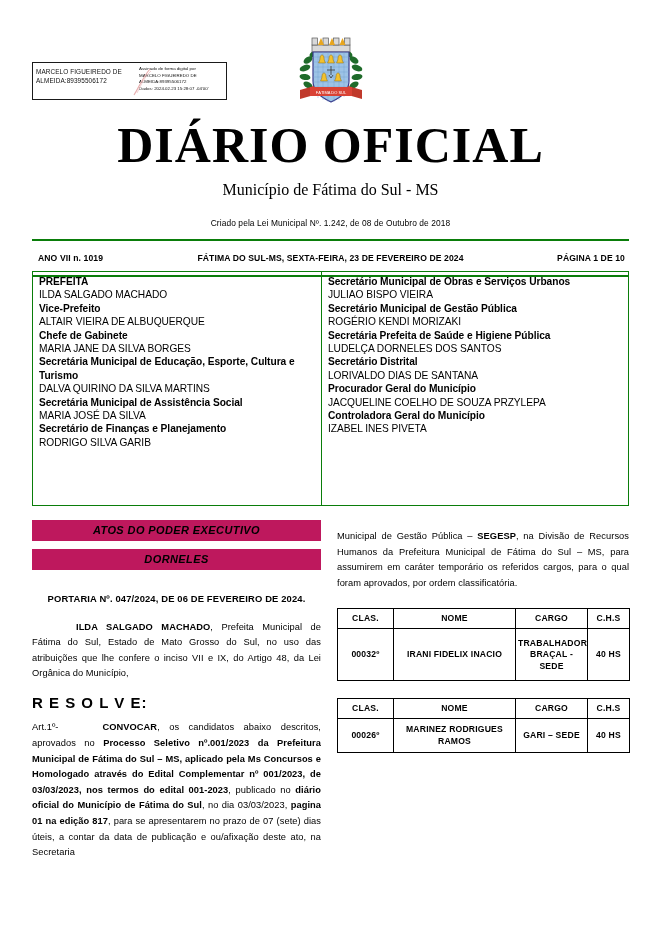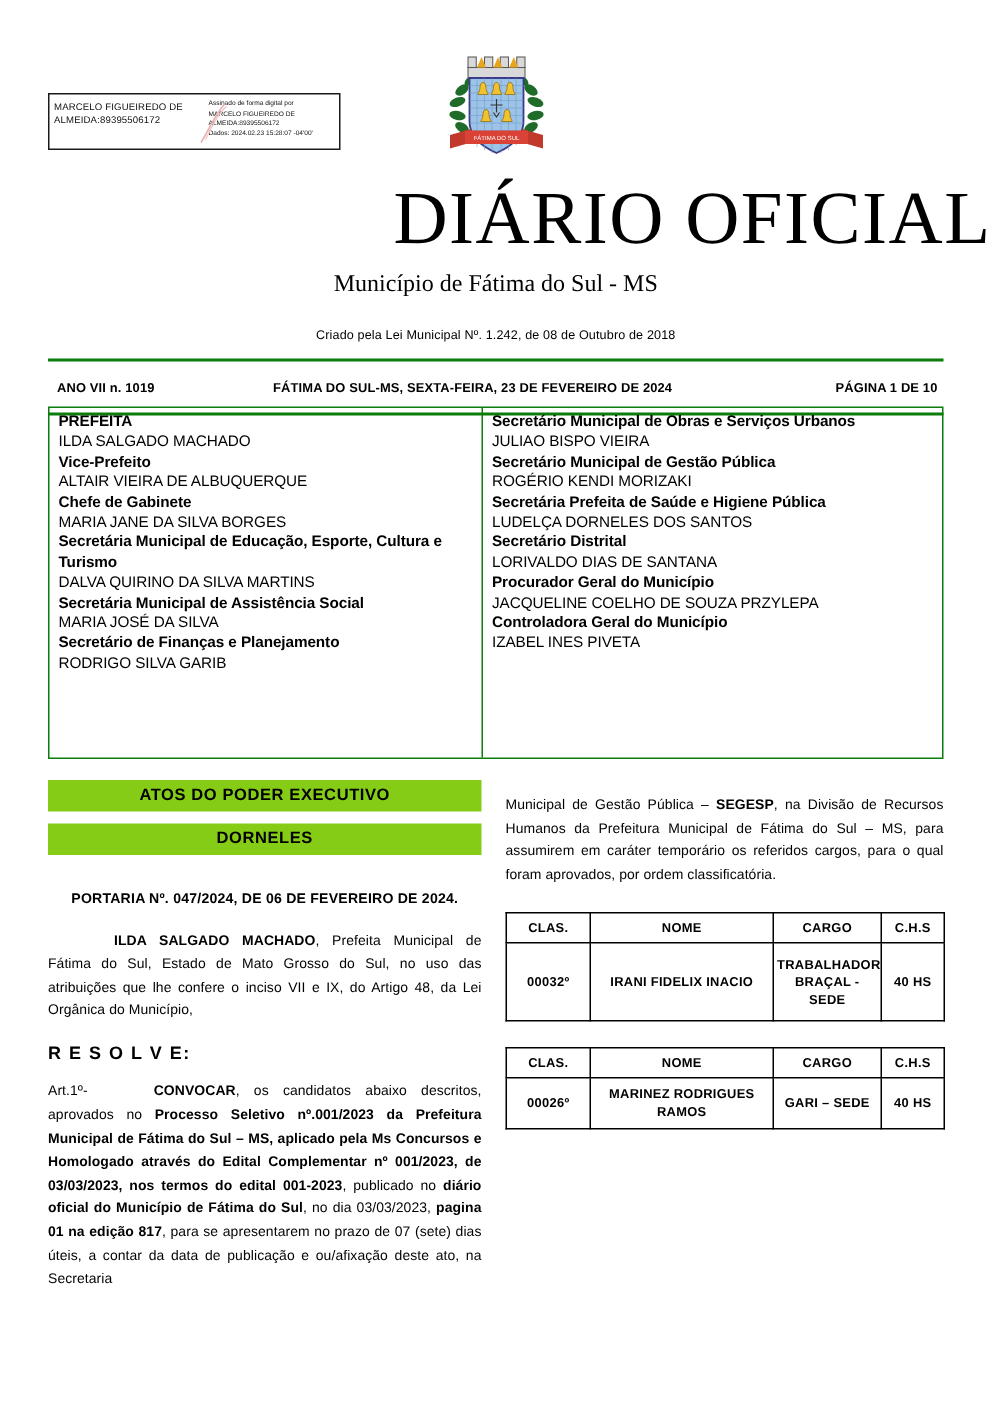--- a/index.html
+++ b/index.html
@@ -51,22 +51,21 @@
   
   .brasao { position: absolute; left: 296px; top: 26px; width: 70px; height: 92px; }
 
   
   .masthead { position: absolute; left: 0; top: 118px; width: 661px; text-align: center; }
   .title-main {
     font-family: "Liberation Serif", serif;
     font-size: 50px;
     line-height: 54px;
     letter-spacing: 1px;
-    font-weight: 400;
-    text-align: right;
+    font-weight: 700;
   }
   .title-sub {
     font-family: "Liberation Serif", serif;
     font-size: 16px;
     line-height: 32px;
     margin-top: 2px;
     font-weight: 400;
   }
   .title-law {
     font-size: 8.4px;
@@ -83,21 +82,21 @@
     border-top: 2.5px solid #0a7d0a;
     border-bottom: 2.5px solid #0a7d0a;
     height: 38px;
     display: flex;
     align-items: center;
     font-size: 8.6px;
     font-weight: bold;
     letter-spacing: .1px;
   }
   .infobar .ib-left { width: 150px; padding-left: 6px; text-align: left; }
-  .infobar .ib-mid { flex: 1; }
+  .infobar .ib-mid { flex: 1; text-align: center; }
   .infobar .ib-right { width: 150px; text-align: right; padding-right: 4px; }
 
   
   .officials {
     position: absolute;
     left: 32px; top: 271px;
     width: 597px; height: 235px;
     border: 1.6px solid #0a7d0a;
     display: flex;
   }
@@ -123,28 +122,29 @@
     left: 32px; top: 520px;
     width: 289px;
   }
   .col-right {
     position: absolute;
     left: 337px; top: 529px;
     width: 292px;
   }
 
   .greenbar {
-    background: #84cc16;
+    background: #be185d;
     color: #000000;
     text-align: center;
     font-weight: bold;
     font-size: 11px;
     letter-spacing: .4px;
     padding: 4px 0 4px 0;
     line-height: 13px;
+    font-style: italic;
   }
   .greenbar.second { margin-top: 8px; }
 
   .act-title {
     margin-top: 22px;
     text-align: center;
     font-weight: bold;
     font-size: 9.4px;
     line-height: 13.5px;
     letter-spacing: .15px;
@@ -154,21 +154,21 @@
     font-size: 9.3px;
     line-height: 15.6px;
     text-align: justify;
     letter-spacing: .05px;
     margin-top: 14px;
   }
   .body-p.tight { margin-top: 10px; }
   .body-p.first-indent { text-indent: 44px; }
   .body-p b { font-weight: bold; }
   .resolve {
-    font-size: 12px;
+    font-size: 15px;
     line-height: 15.6px;
     font-weight: bold;
     letter-spacing: 1px;
     margin-top: 13px;
   }
   .col-right .body-p { margin-top: 0; }
 
   
   table.cand {
     border-collapse: collapse;

